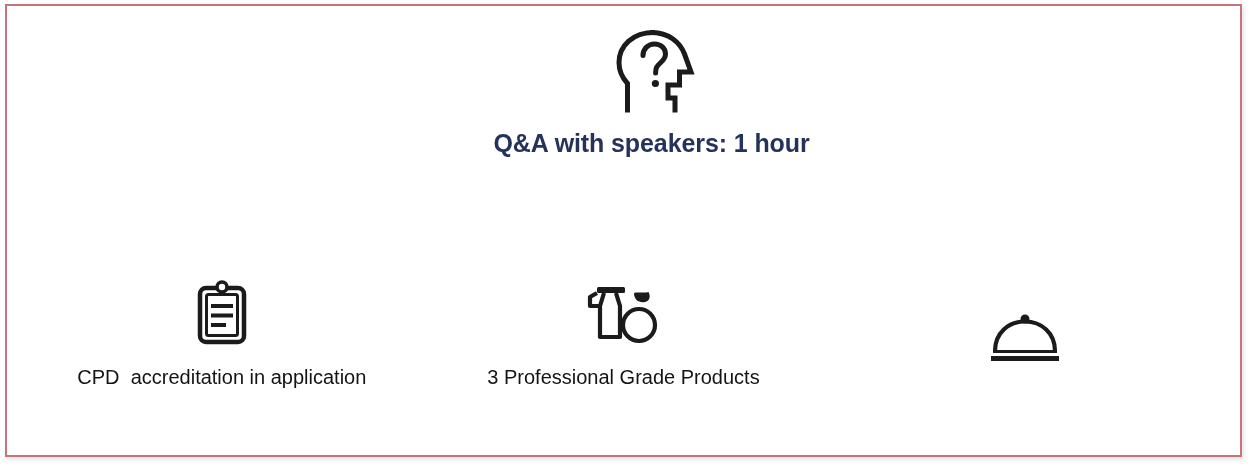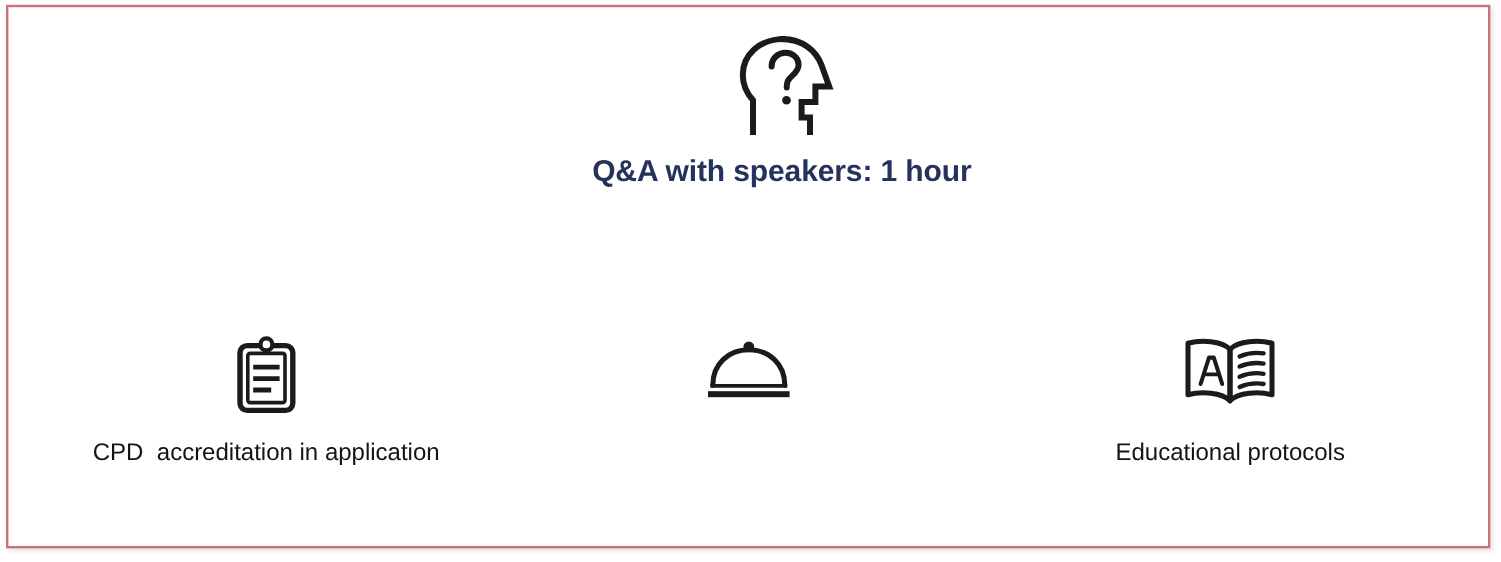--- a/index.html
+++ b/index.html
@@ -64,21 +64,21 @@
     line-height: 1.1;
   }
 
   
   .features {
     position: absolute;
     left: 0;
     top: 274px;
     width: 100%;
     display: flex;
-    align-items: flex-start;
+    align-items: flex-end;
     justify-content: space-between;
     padding: 0 14px;
     box-sizing: border-box;
   }
 
   .feature {
     flex: 1 1 0;
     text-align: center;
     padding: 0 4px;
     box-sizing: border-box;
@@ -132,43 +132,40 @@
           <rect x="13.5" y="14.5" width="31" height="41" rx="2" ry="2" stroke="#1b1b1b" stroke-width="3" fill="none"></rect>
           <circle cx="29" cy="7" r="5" stroke="#1b1b1b" stroke-width="3.6" fill="#ffffff"></circle>
           <line x1="18" y1="26" x2="40" y2="26" stroke="#1b1b1b" stroke-width="4" stroke-linecap="butt"></line>
           <line x1="18" y1="35.5" x2="40" y2="35.5" stroke="#1b1b1b" stroke-width="4" stroke-linecap="butt"></line>
           <line x1="18" y1="45" x2="33" y2="45" stroke="#1b1b1b" stroke-width="4" stroke-linecap="butt"></line>
         </svg>
       </span>
       <div class="feature-label">CPD  accreditation in application</div>
     </div>
 
+    <div class="feature">
+      <span class="feature-icon">
+        <svg width="74" height="66" viewBox="0 0 74 66" fill="none" xmlns="http://www.w3.org/2000/svg">
+          <rect x="10" y="7" width="28" height="6" rx="1.5" fill="#1b1b1b"></rect>
+          <path d="M17 13 L13 26 L13 57 L33 57 L33 26 L29 13" stroke="#1b1b1b" stroke-width="4.2" stroke-linejoin="round" fill="none"></path>
+          <path d="M10 13 L3 17 L3 26 L13 26" stroke="#1b1b1b" stroke-width="4.2" stroke-linejoin="round" fill="none"></path>
+          <circle cx="52" cy="45" r="16" stroke="#1b1b1b" stroke-width="4.2" fill="none"></circle>
+          <path d="M47 13 C47 20 52 23 58 22 C62.5 21.2 64 16.5 61.5 12 C57 13.5 50.5 11.5 47 13 Z" fill="#1b1b1b"></path>
+        </svg>
+      </span>
+      <div class="feature-label">3 Professional Grade Products</div>
+    </div>
 
     <div class="feature">
       <span class="feature-icon">
         <svg width="76" height="54" viewBox="0 0 76 54" fill="none" xmlns="http://www.w3.org/2000/svg">
           <circle cx="38" cy="9" r="4.5" fill="#1b1b1b"></circle>
           <path d="M8 41 C8 23 21.5 11.5 38 11.5 C54.5 11.5 68 23 68 41" stroke="#1b1b1b" stroke-width="4.2" fill="none" stroke-linecap="round"></path>
           <line x1="6" y1="41.5" x2="70" y2="41.5" stroke="#1b1b1b" stroke-width="3.2"></line>
           <rect x="4" y="46" width="68" height="5" fill="#1b1b1b"></rect>
         </svg>
       </span>
     </div>
 
 
-    <div class="feature">
-      <span class="feature-icon">
-        <svg width="82" height="60" viewBox="0 0 82 60" fill="none" xmlns="http://www.w3.org/2000/svg">
-          <path d="M41 11 C34 4 17 3 6 6 L6 49 C17 46 34 47 41 54 Z" stroke="#1b1b1b" stroke-width="4.2" stroke-linejoin="round" fill="none"></path>
-          <path d="M41 11 C48 4 65 3 76 6 L76 49 C65 46 48 47 41 54 Z" stroke="#1b1b1b" stroke-width="4.2" stroke-linejoin="round" fill="none"></path>
-          <path d="M16.5 40 L23.5 18 L27.5 18 L34.5 40" stroke="#1b1b1b" stroke-width="3.4" fill="none" stroke-linecap="round" stroke-linejoin="round"></path>
-          <line x1="20.5" y1="32" x2="30.5" y2="32" stroke="#1b1b1b" stroke-width="3.2" stroke-linecap="round"></line>
-          <path d="M49 17 C56 14 63 13.5 69 14.5" stroke="#1b1b1b" stroke-width="3.6" fill="none" stroke-linecap="round"></path>
-          <path d="M49 25.5 C56 22.5 63 22 69 23" stroke="#1b1b1b" stroke-width="3.6" fill="none" stroke-linecap="round"></path>
-          <path d="M49 34 C56 31 63 30.5 69 31.5" stroke="#1b1b1b" stroke-width="3.6" fill="none" stroke-linecap="round"></path>
-          <path d="M49 42.5 C56 39.5 63 39 69 40" stroke="#1b1b1b" stroke-width="3.6" fill="none" stroke-linecap="round"></path>
-        </svg>
-      </span>
-      <div class="feature-label">Educational protocols</div>
-    </div>
 
   </div>
 </div>
 
 </body></html>

